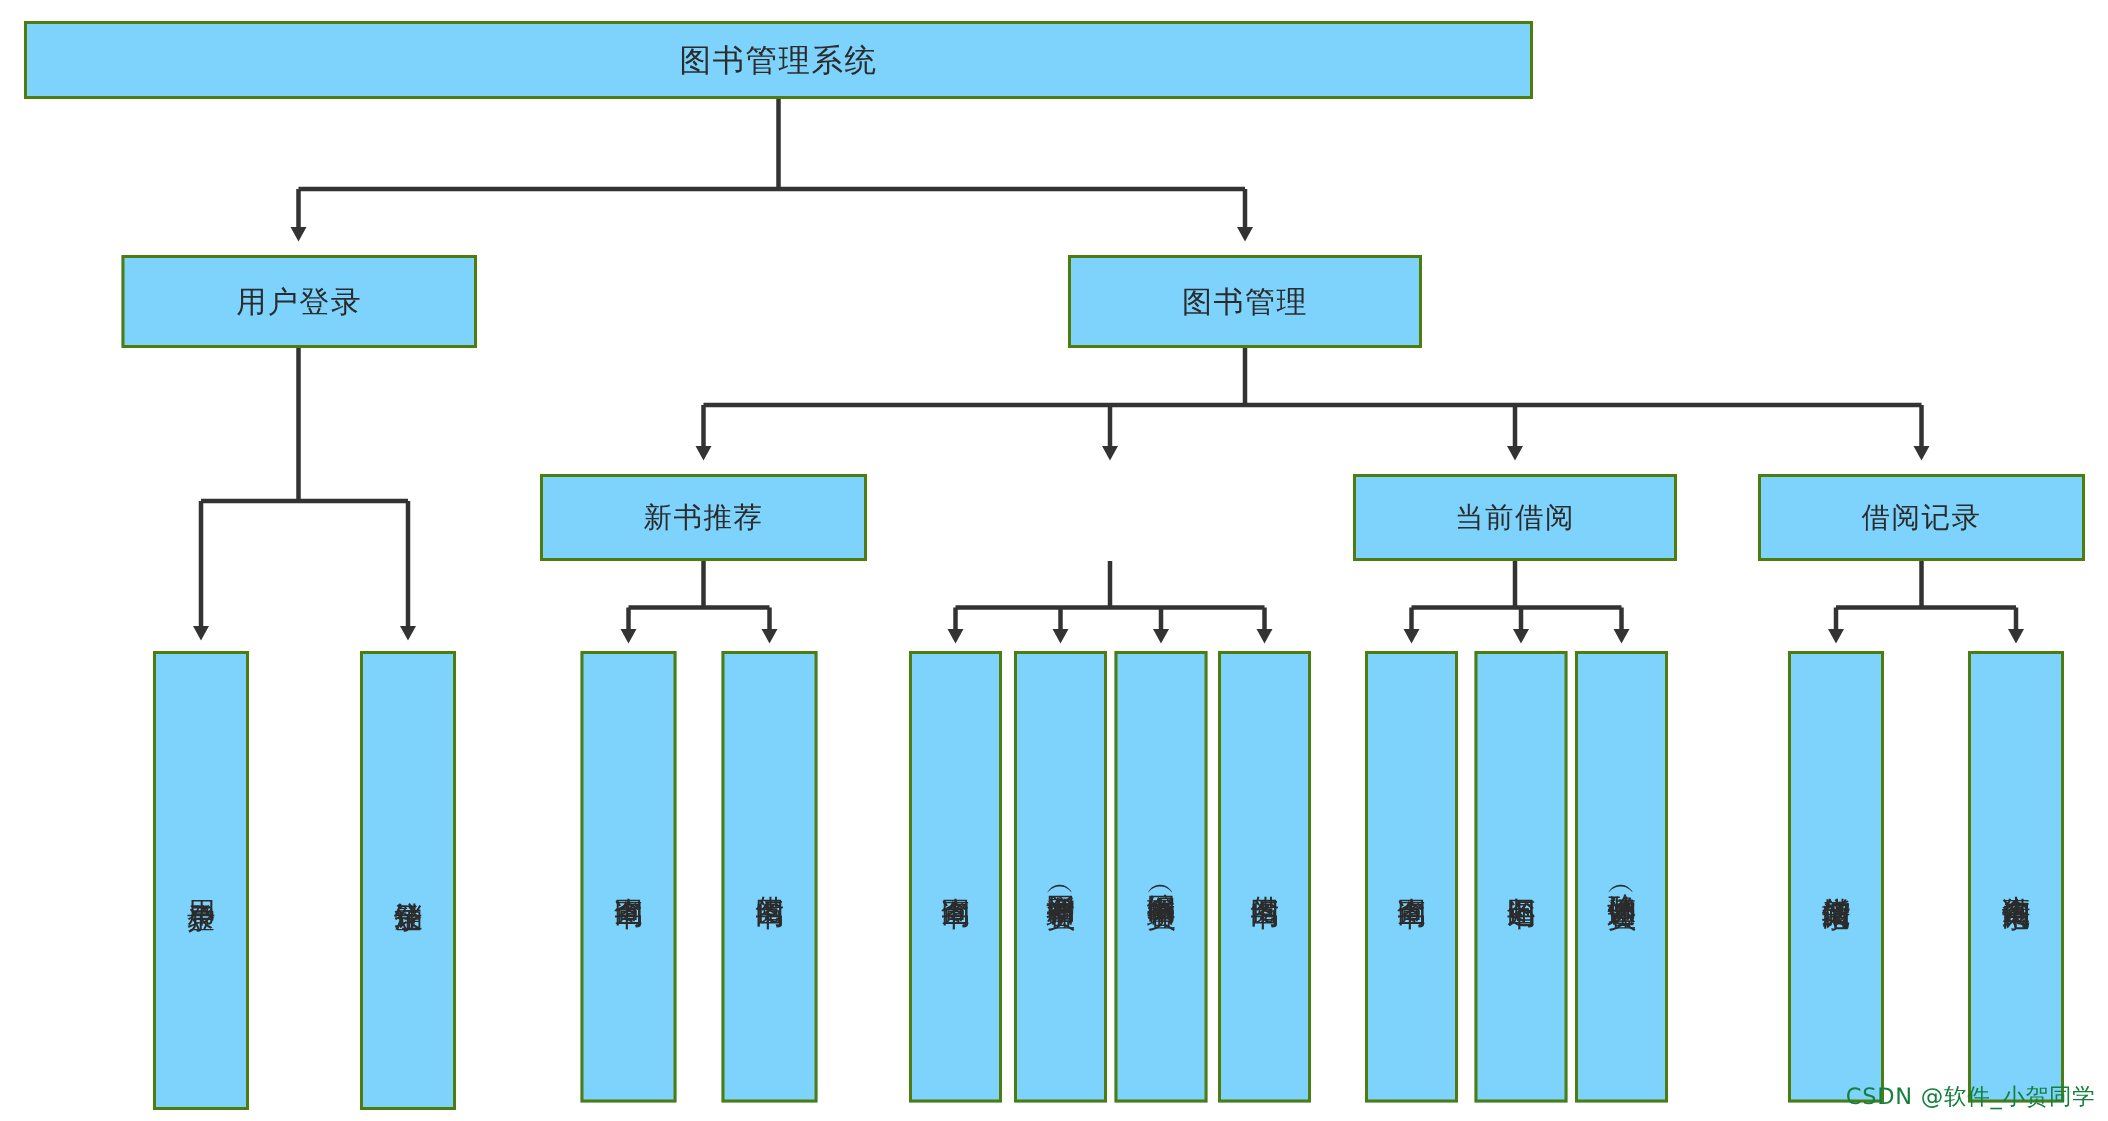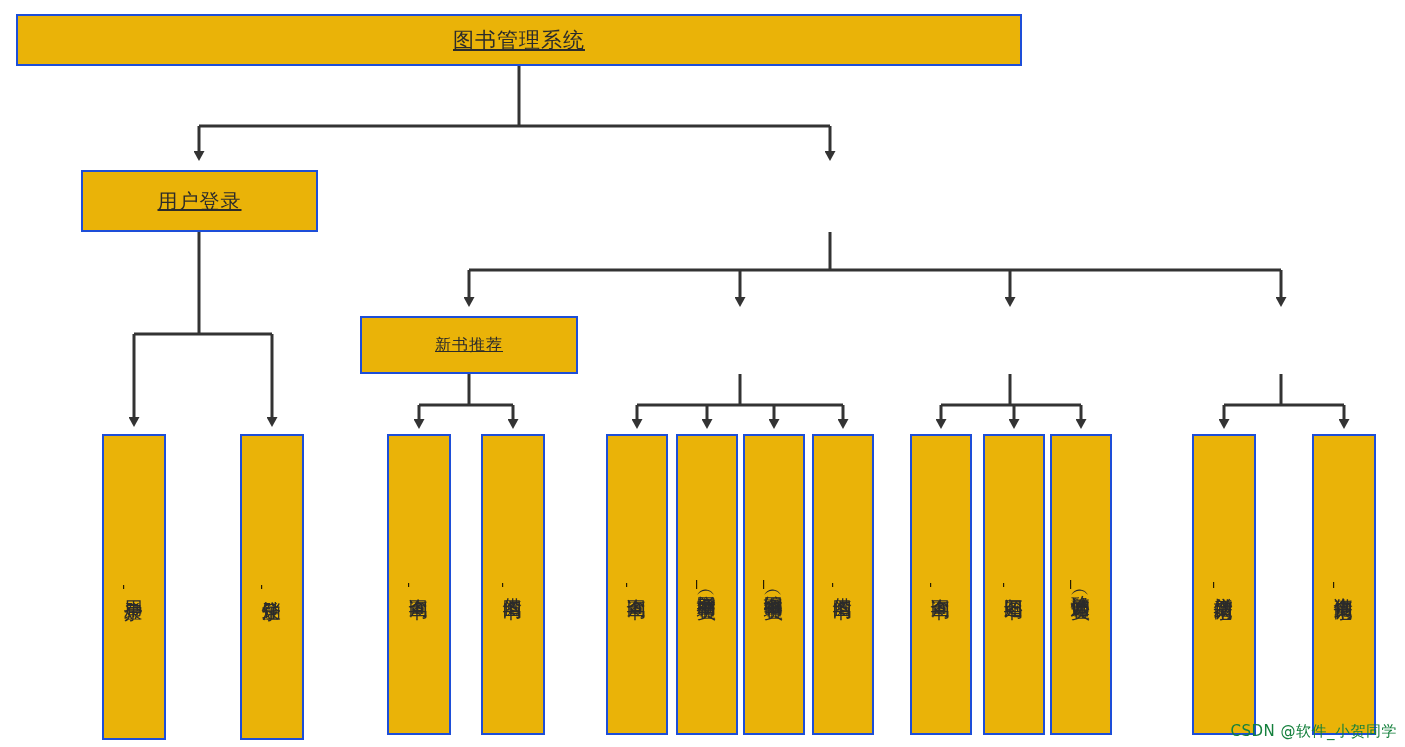--- a/index.html
+++ b/index.html
@@ -21,37 +21,36 @@
     position: absolute;
     left: 0;
     top: 0;
     width: 1405px;
     height: 747px;
     pointer-events: none;
   }
   .node {
     position: absolute;
     box-sizing: border-box;
-    background: #eab308;
-    border: 2px solid #1d4ed8;
+    background: #7dd3fc;
+    border: 2px solid #4d7c0f;
     display: flex;
     align-items: center;
     justify-content: center;
-    text-decoration: underline;
   }
   .node.root {
     font-size: 21px;
     color: #2b2b2b;
   }
   .node.level2 {
     font-size: 20px;
     color: #2b2b2b;
   }
   .node.level3 {
-    font-size: 16px;
+    font-size: 19px;
     color: #2b2b2b;
   }
   .node.leaf {
     align-items: center;
     justify-content: center;
     padding: 6px 0;
   }
   .vlabel {
     writing-mode: vertical-rl;
     text-orientation: upright;
@@ -131,24 +130,33 @@
     </g>
   </svg>
 
   <div class="node root" style="left:16px; top:14px; width:1006px; height:52px;">
     <span class="hlabel">图书管理系统</span>
   </div>
 
   <div class="node level2" style="left:81px; top:170px; width:237px; height:62px;">
     <span class="hlabel">用户登录</span>
   </div>
+  <div class="node level2" style="left:712px; top:170px; width:236px; height:62px;">
+    <span class="hlabel">图书管理</span>
+  </div>
 
   <div class="node level3" style="left:360px; top:316px; width:218px; height:58px;">
     <span class="hlabel">新书推荐</span>
   </div>
+  <div class="node level3" style="left:902px; top:316px; width:216px; height:58px;">
+    <span class="hlabel">当前借阅</span>
+  </div>
+  <div class="node level3" style="left:1172px; top:316px; width:218px; height:58px;">
+    <span class="hlabel">借阅记录</span>
+  </div>
 
   <div class="node leaf" style="left:102px; top:434px; width:64px; height:306px;">
     <span class="vlabel">用户登录</span>
   </div>
   <div class="node leaf" style="left:240px; top:434px; width:64px; height:306px;">
     <span class="vlabel">注销登录</span>
   </div>
 
   <div class="node leaf" style="left:387px; top:434px; width:64px; height:301px;">
     <span class="vlabel">查询图书</span>

